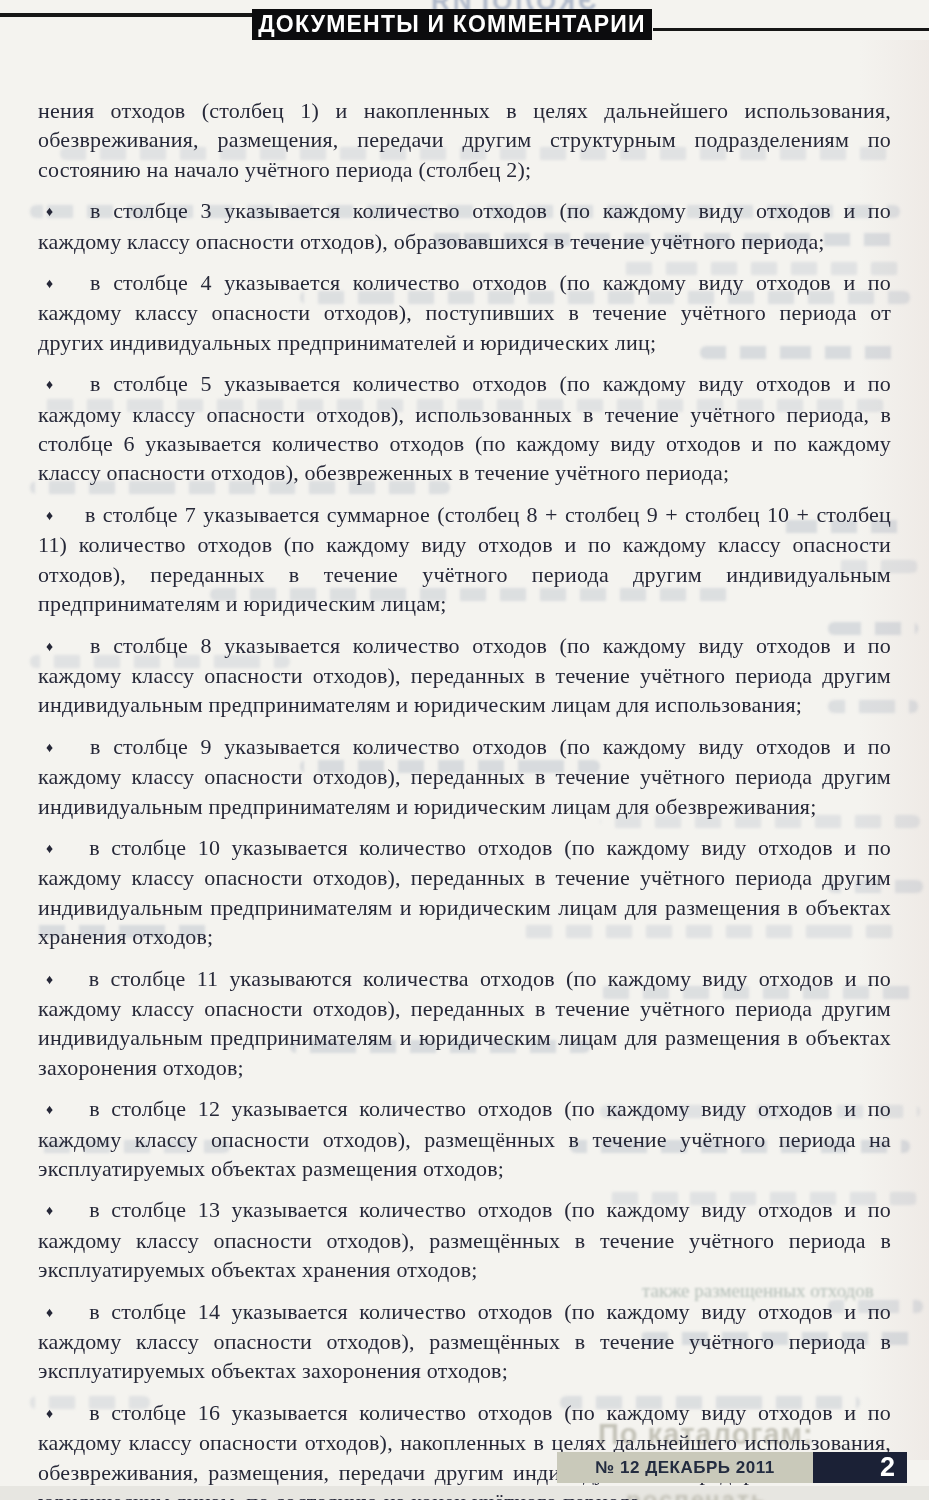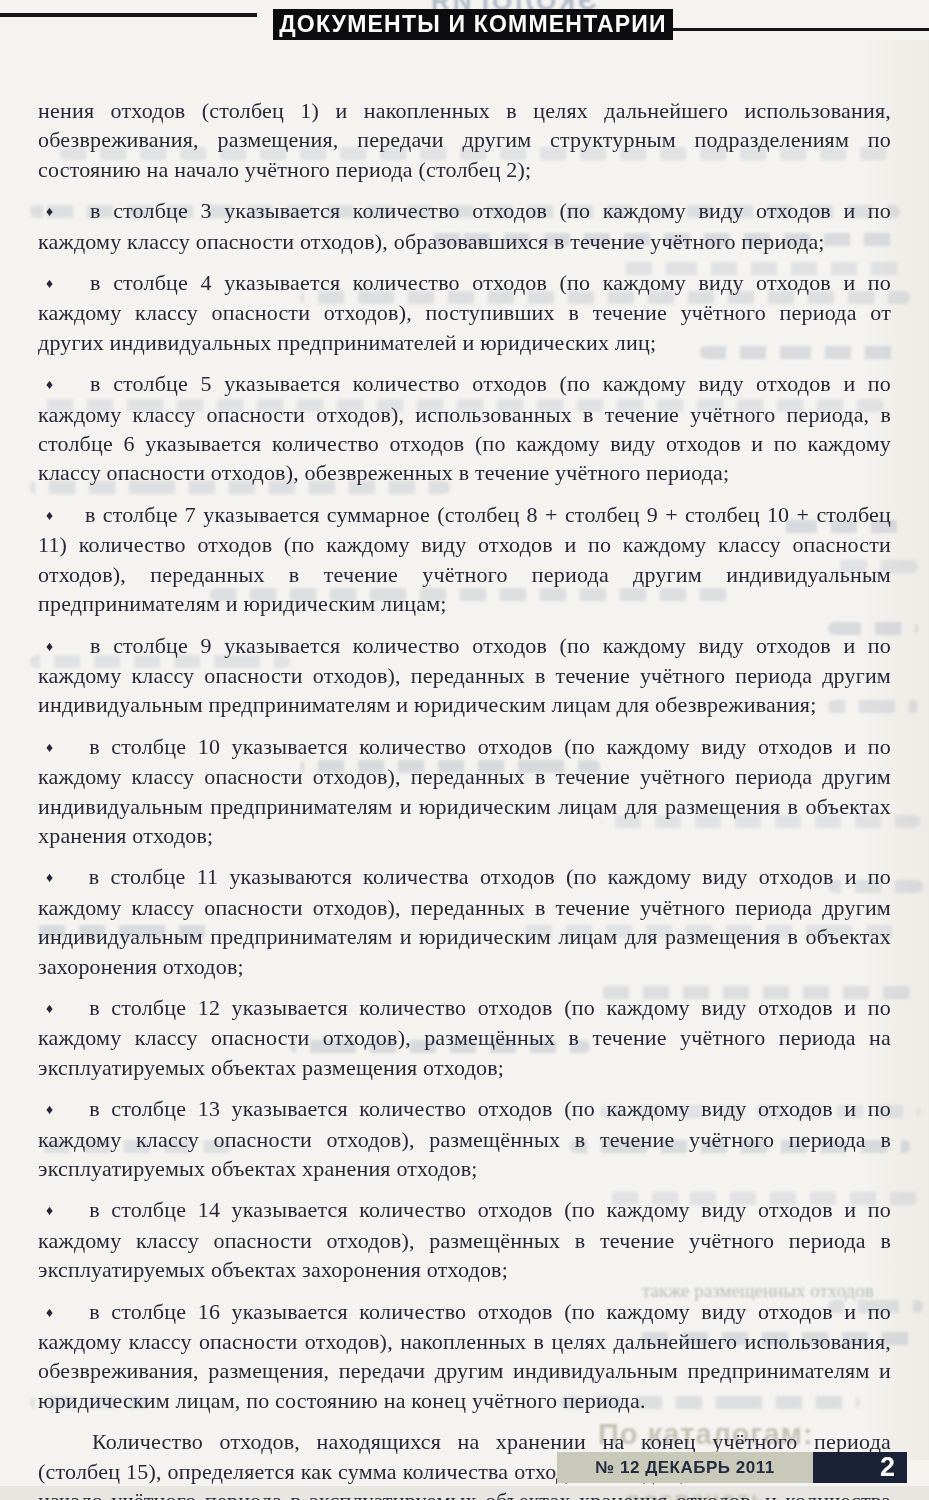--- a/index.html
+++ b/index.html
@@ -10,21 +10,21 @@
     margin:0 auto;
     background:var(--paper,#f4f3ef);
     overflow:hidden;
     font-family:"Liberation Serif", serif;
   }
   
   .rule{position:absolute;background:var(--rule,#161616);}
   .rule-left{left:0;top:13px;width:257px;height:4px;}
   .rule-right{left:653px;top:28px;width:276px;height:3px;}
   .header-box{
-    position:absolute;left:273px;top:9px;width:400px;height:31px;
+    position:absolute;left:252px;top:9px;width:400px;height:31px;
     background:var(--header_bg,#0c0c0e);
     display:flex;align-items:center;justify-content:center;
     z-index:3;
   }
   .header-box span{
     color:var(--header_text,#fff);
     font-family:"Liberation Sans", sans-serif;
     font-weight:700;font-size:23px;letter-spacing:1.2px;
     white-space:nowrap;
   }
@@ -96,20 +96,21 @@
     <span>ДОКУМЕНТЫ И КОММЕНТАРИИ</span>
   </div>
   <div class="rule rule-right"></div>
 
   <div class="article">
       <p class="cont">нения отходов (столбец 1) и накопленных в целях дальнейшего использования, обезвреживания, размещения, передачи другим структурным подразделениям по состоянию на начало учётного периода (столбец 2);</p>
       <p class="bullet"><span class="blt">♦</span>в столбце 3 указывается количество отходов (по каждому виду отходов и по каждому классу опасности отходов), образовавшихся в течение учётного периода;</p>
       <p class="bullet"><span class="blt">♦</span>в столбце 4 указывается количество отходов (по каждому виду отходов и по каждому классу опасности отходов), поступивших в течение учётного периода от других индивидуальных предпринимателей и юридических лиц;</p>
       <p class="bullet"><span class="blt">♦</span>в столбце 5 указывается количество отходов (по каждому виду отходов и по каждому классу опасности отходов), использованных в течение учётного периода, в столбце 6 указывается количество отходов (по каждому виду отходов и по каждому классу опасности отходов), обезвреженных в течение учётного периода;</p>
       <p class="bullet"><span class="blt">♦</span>в столбце 7 указывается суммарное (столбец 8 + столбец 9 + столбец 10 + столбец 11) количество отходов (по каждому виду отходов и по каждому классу опасности отходов), переданных в течение учётного периода другим индивидуальным предпринимателям и юридическим лицам;</p>
+      <p class="bullet"><span class="blt">♦</span>в столбце 8 указывается количество отходов (по каждому виду отходов и по каждому классу опасности отходов), переданных в течение учётного периода другим индивидуальным предпринимателям и юридическим лицам для использования;</p>
       <p class="bullet"><span class="blt">♦</span>в столбце 9 указывается количество отходов (по каждому виду отходов и по каждому классу опасности отходов), переданных в течение учётного периода другим индивидуальным предпринимателям и юридическим лицам для обезвреживания;</p>
       <p class="bullet"><span class="blt">♦</span>в столбце 10 указывается количество отходов (по каждому виду отходов и по каждому классу опасности отходов), переданных в течение учётного периода другим индивидуальным предпринимателям и юридическим лицам для размещения в объектах хранения отходов;</p>
       <p class="bullet"><span class="blt">♦</span>в столбце 11 указываются количества отходов (по каждому виду отходов и по каждому классу опасности отходов), переданных в течение учётного периода другим индивидуальным предпринимателям и юридическим лицам для размещения в объектах захоронения отходов;</p>
       <p class="bullet"><span class="blt">♦</span>в столбце 12 указывается количество отходов (по каждому виду отходов и по каждому классу опасности отходов), размещённых в течение учётного периода на эксплуатируемых объектах размещения отходов;</p>
       <p class="bullet"><span class="blt">♦</span>в столбце 13 указывается количество отходов (по каждому виду отходов и по каждому классу опасности отходов), размещённых в течение учётного периода в эксплуатируемых объектах хранения отходов;</p>
       <p class="bullet"><span class="blt">♦</span>в столбце 14 указывается количество отходов (по каждому виду отходов и по каждому классу опасности отходов), размещённых в течение учётного периода в эксплуатируемых объектах захоронения отходов;</p>
       <p class="bullet"><span class="blt">♦</span>в столбце 16 указывается количество отходов (по каждому виду отходов и по каждому классу опасности отходов), накопленных в целях дальнейшего использования, обезвреживания, размещения, передачи другим индивидуальным предпринимателям и юридическим лицам, по состоянию на конец учётного периода.</p>
       <p class="indent">Количество отходов, находящихся на хранении на конец учётного периода (столбец 15), определяется как сумма количества отходов, находящихся по состоянию на начало учётного периода в эксплуатируемых объектах хранения отходов, и количества отходов, размещённых в эксплуатируемых объектах хранения отходов в течение учётного периода (столбец 1 + столбец 13).</p>
     </div>
 

